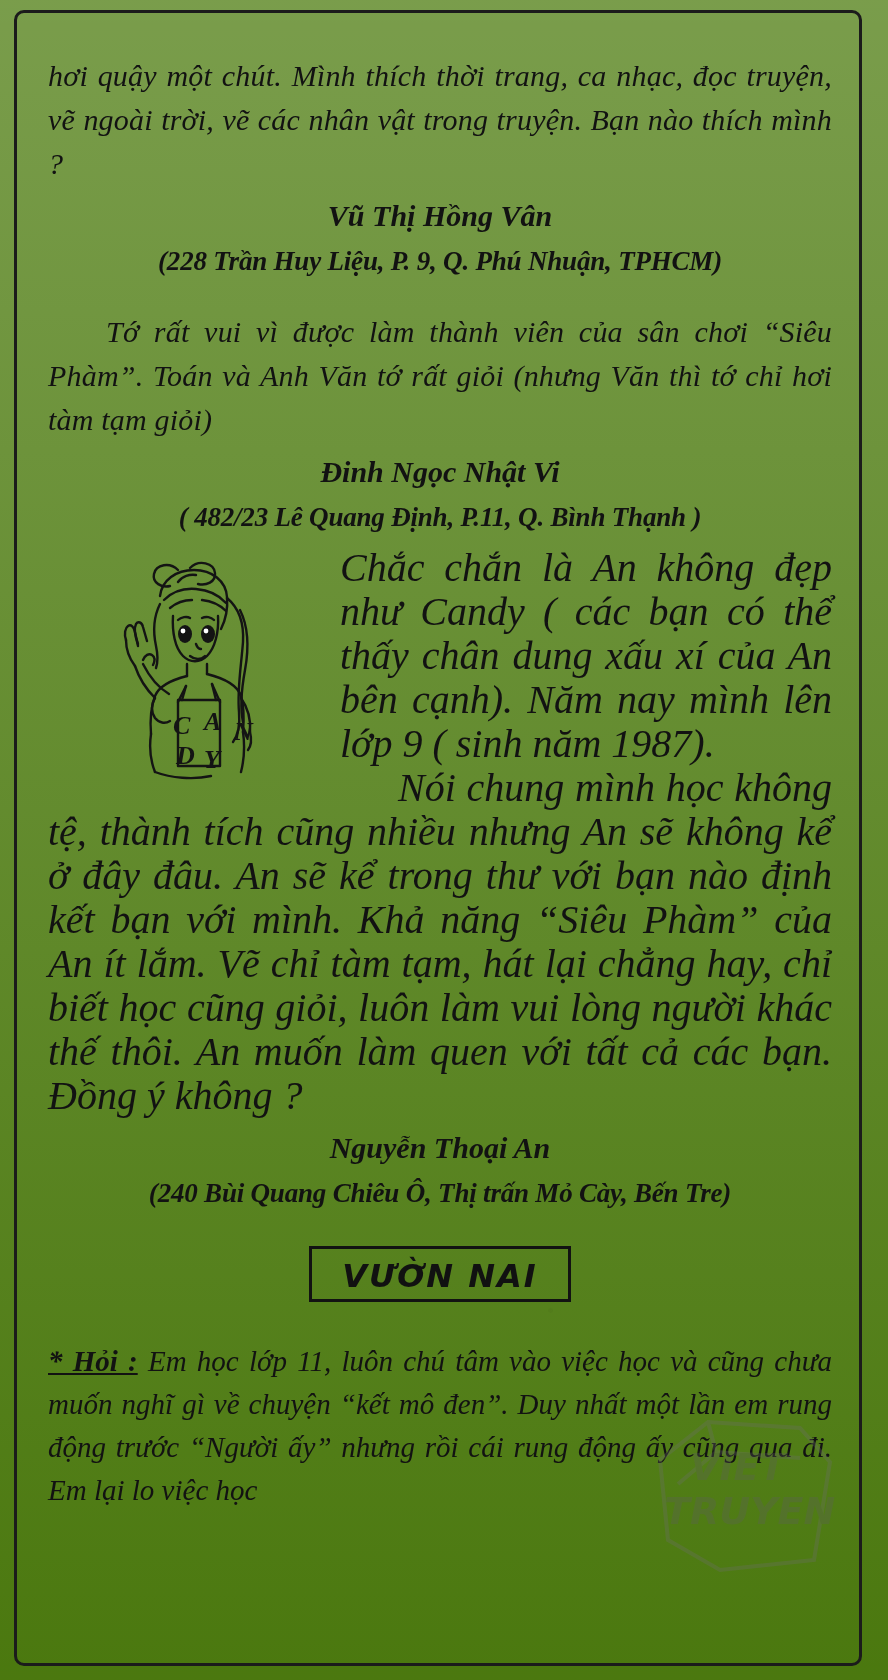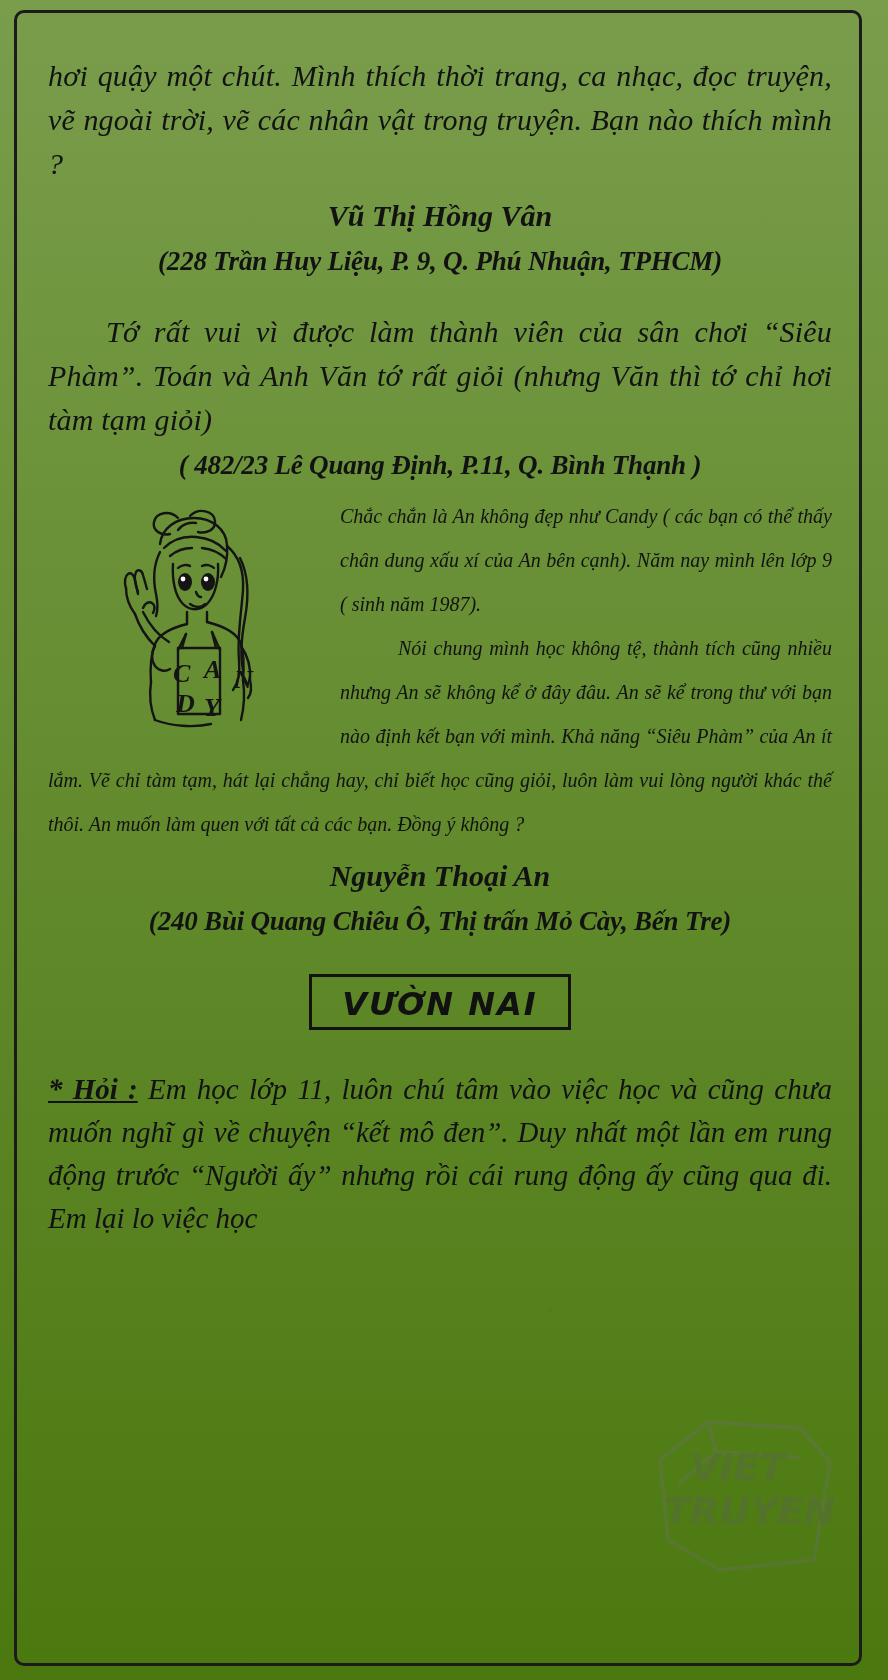--- a/index.html
+++ b/index.html
@@ -85,21 +85,21 @@
   }
   .illustration {
     float: left;
     width: 250px;
     height: 258px;
     margin: 6px 16px 0 26px;
     position: relative;
   }
   .illustration svg { display: block; }
   .wrap-text {
-    font-size: 20px;
+    font-size: 40px;
     line-height: 44px;
     font-style: italic;
     text-align: justify;
     text-justify: inter-word;
   }
   .clear { clear: both; }
 
   
   .badge-row {
     margin-top: 30px;
@@ -152,20 +152,21 @@
 
   <div class="content">
 
     <p class="body-text">hơi quậy một chút. Mình thích thời trang, ca nhạc, đọc truyện, vẽ ngoài trời, vẽ các nhân vật trong truyện. Bạn nào thích mình ?</p>
     <p class="sig">Vũ Thị Hồng Vân</p>
     <p class="sig-addr">(228 Trần Huy Liệu, P. 9, Q. Phú Nhuận, TPHCM)</p>
 
     <div class="gap-md"></div>
 
     <p class="body-text indent">Tớ rất vui vì được làm thành viên của sân chơi “Siêu Phàm”. Toán và Anh Văn tớ rất giỏi (nhưng Văn thì tớ chỉ hơi tàm tạm giỏi)</p>
+    <p class="sig">Đinh Ngọc Nhật Vi</p>
     <p class="sig-addr">( 482/23 Lê Quang Định, P.11,  Q. Bình Thạnh )</p>
 
     <div class="illus-block">
 
       <div class="illustration">
         <svg width="250" height="258" viewBox="0 0 250 258" xmlns="http://www.w3.org/2000/svg">
           <g fill="none" stroke="#141414" stroke-width="2.4" stroke-linecap="round" stroke-linejoin="round">
 
             <path d="M104 18c-8-8-22-6-24 4-2 9 8 14 16 12"></path>
             <path d="M116 16c9-9 24-5 25 5 1 9-9 13-17 11"></path>

